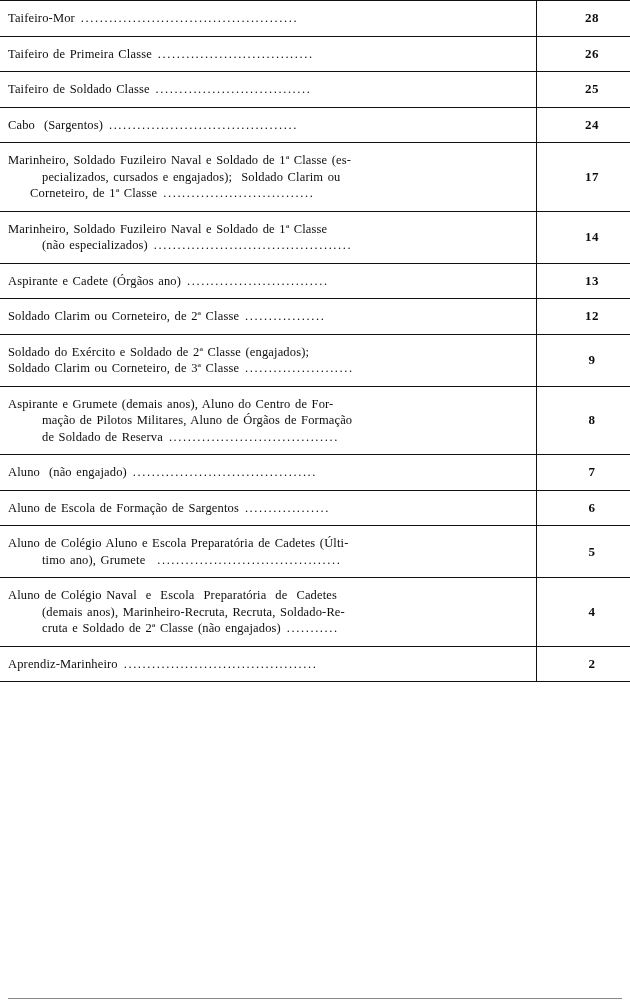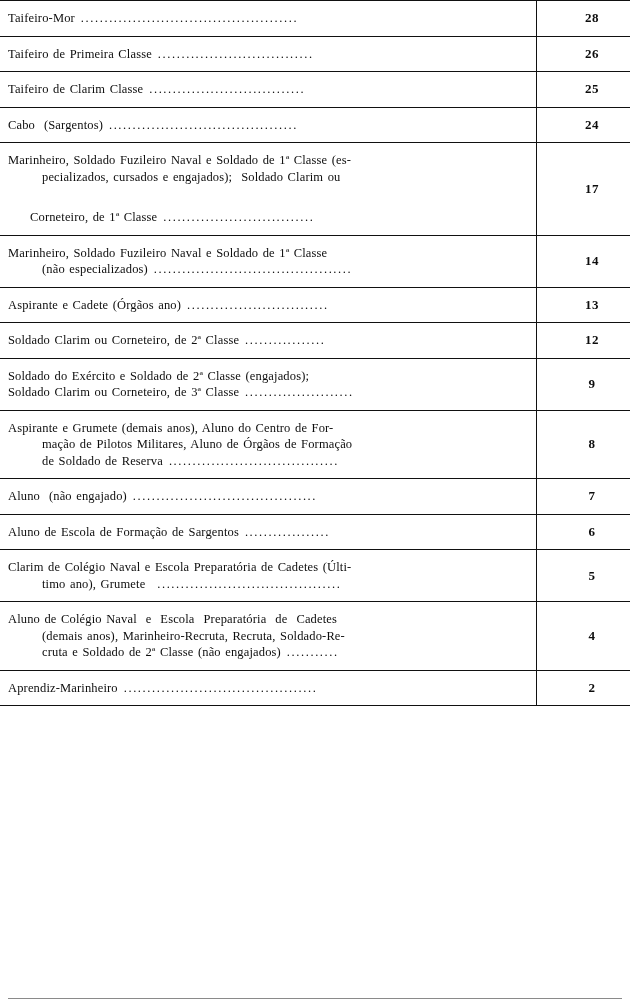--- a/index.html
+++ b/index.html
@@ -58,21 +58,20 @@
     font-family: Liberation Serif, serif;
   }
   .lbl .ind {
     display: block;
     padding-left: 34px;
     text-indent: 0;
   }
   .lbl .ind2 {
     display: block;
     padding-left: 22px;
-    margin-top: 24px;
   }
   .dots {
     letter-spacing: 1.6px;
   }
   .bottom-rule {
     position: absolute;
     left: 8px;
     right: 8px;
     bottom: 6px;
     height: 0;
@@ -95,21 +94,21 @@
 
       <tr class="data-row">
         <td class="label-cell">
           <span class="lbl"><span>Taifeiro de Primeira Classe</span><span class="dots"> .................................</span></span>
         </td>
         <td class="value-cell">26</td>
       </tr>
 
       <tr class="data-row">
         <td class="label-cell">
-          <span class="lbl"><span>Taifeiro de Clarim Classe</span><span class="dots"> .................................</span></span>
+          <span class="lbl"><span>Taifeiro de Soldado Classe</span><span class="dots"> .................................</span></span>
         </td>
         <td class="value-cell">25</td>
       </tr>
 
       <tr class="data-row">
         <td class="label-cell">
           <span class="lbl"><span>Cabo  (Sargentos)</span><span class="dots"> ........................................</span></span>
         </td>
         <td class="value-cell">24</td>
       </tr>
@@ -165,21 +164,21 @@
 
       <tr class="data-row">
         <td class="label-cell">
           <span class="lbl"><span>Aluno de Escola de Formação de Sargentos</span><span class="dots"> ..................</span></span>
         </td>
         <td class="value-cell">6</td>
       </tr>
 
       <tr class="data-row">
         <td class="label-cell">
-          <span class="lbl"><span>Clarim de Colégio Naval e Escola Preparatória de Cadetes (Últi-</span><span class="ind"><span>timo ano), Grumete</span><span class="dots">  .......................................</span></span></span>
+          <span class="lbl"><span>Aluno de Colégio Aluno e Escola Preparatória de Cadetes (Últi-</span><span class="ind"><span>timo ano), Grumete</span><span class="dots">  .......................................</span></span></span>
         </td>
         <td class="value-cell">5</td>
       </tr>
 
       <tr class="data-row">
         <td class="label-cell">
           <span class="lbl"><span>Aluno de Colégio Naval  e  Escola  Preparatória  de  Cadetes</span><span class="ind">(demais anos), Marinheiro-Recruta, Recruta, Soldado-Re-</span><span class="ind"><span>cruta e Soldado de 2ª Classe (não engajados)</span><span class="dots"> ...........</span></span></span>
         </td>
         <td class="value-cell">4</td>
       </tr>

